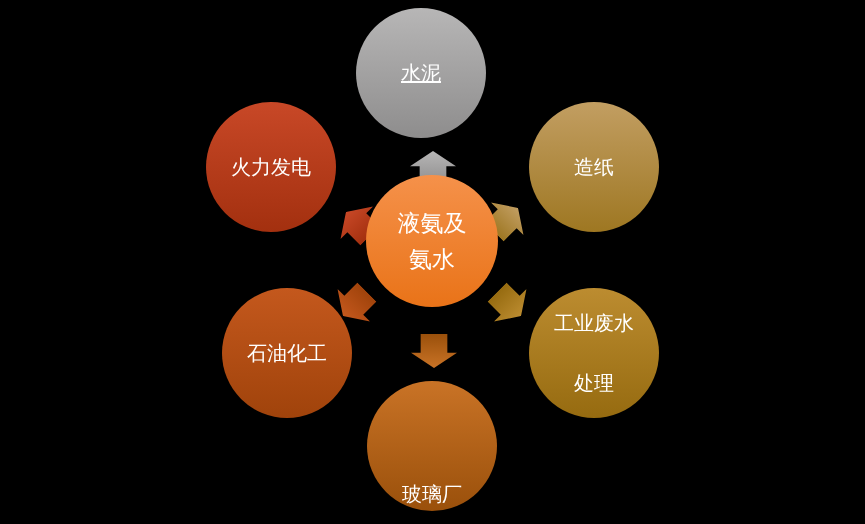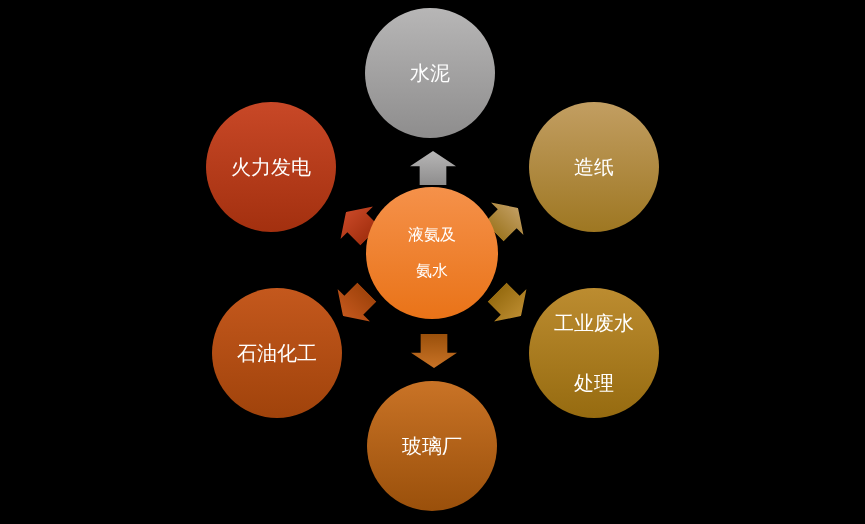--- a/index.html
+++ b/index.html
@@ -28,29 +28,29 @@
   .satellite {
     width: 130px;
     height: 130px;
     font-size: 20px;
     line-height: 33px;
   }
   .center-circle {
     width: 132px;
     height: 132px;
     left: 366px;
-    top: 187px;
-    font-size: 16px;
+    top: 175px;
+    font-size: 23px;
     line-height: 36px;
   }
-  .node-cement        { left: 365px; top: 8px;   }
+  .node-cement        { left: 356px; top: 8px; text-decoration: underline;   }
   .node-papermaking   { left: 529px; top: 102px; }
   .node-wastewater    { left: 529px; top: 288px; }
   .node-glass         { left: 367px; top: 381px; }
-  .node-petrochemical { left: 212px; top: 288px; }
+  .node-petrochemical { left: 222px; top: 288px; }
   .node-thermal       { left: 206px; top: 102px; }
 
   .arrow {
     position: absolute;
     width: 46px;
     height: 34px;
     clip-path: polygon(50% 0%, 100% 45%, 79% 45%, 79% 100%, 21% 100%, 21% 45%, 0% 45%);
   }
   .arrow-cement        { left: 410px; top: 151px; transform: rotate(0deg);    }
   .arrow-papermaking   { left: 483px; top: 203px; transform: rotate(45deg);   }
@@ -81,21 +81,21 @@
   <div class="circle satellite node-papermaking" style="background: linear-gradient(rgb(194, 158, 98), rgb(158, 119, 34)); text-align: center;">
     <div class="label-line">造纸</div>
     <div class="label-line"></div>
   </div>
 
   <div class="circle satellite node-wastewater" style="background: linear-gradient(rgb(188, 140, 48), rgb(150, 107, 16)); gap: 27px;">
     <div class="label-line">工业废水</div>
     <div class="label-line">处理</div>
   </div>
 
-  <div class="circle satellite node-glass" style="background: linear-gradient(rgb(201, 115, 38), rgb(154, 80, 11));">
+  <div class="circle satellite node-glass" style="background: linear-gradient(rgb(201, 115, 38), rgb(154, 80, 11)); justify-content: flex-end;">
     <div class="label-line">玻璃厂</div>
     <div class="label-line"></div>
   </div>
 
   <div class="circle satellite node-petrochemical" style="background: linear-gradient(rgb(196, 88, 29), rgb(160, 67, 11));">
     <div class="label-line">石油化工</div>
     <div class="label-line"></div>
   </div>
 
   <div class="circle satellite node-thermal" style="background: linear-gradient(rgb(200, 72, 39), rgb(163, 48, 15)); text-align: center;">

